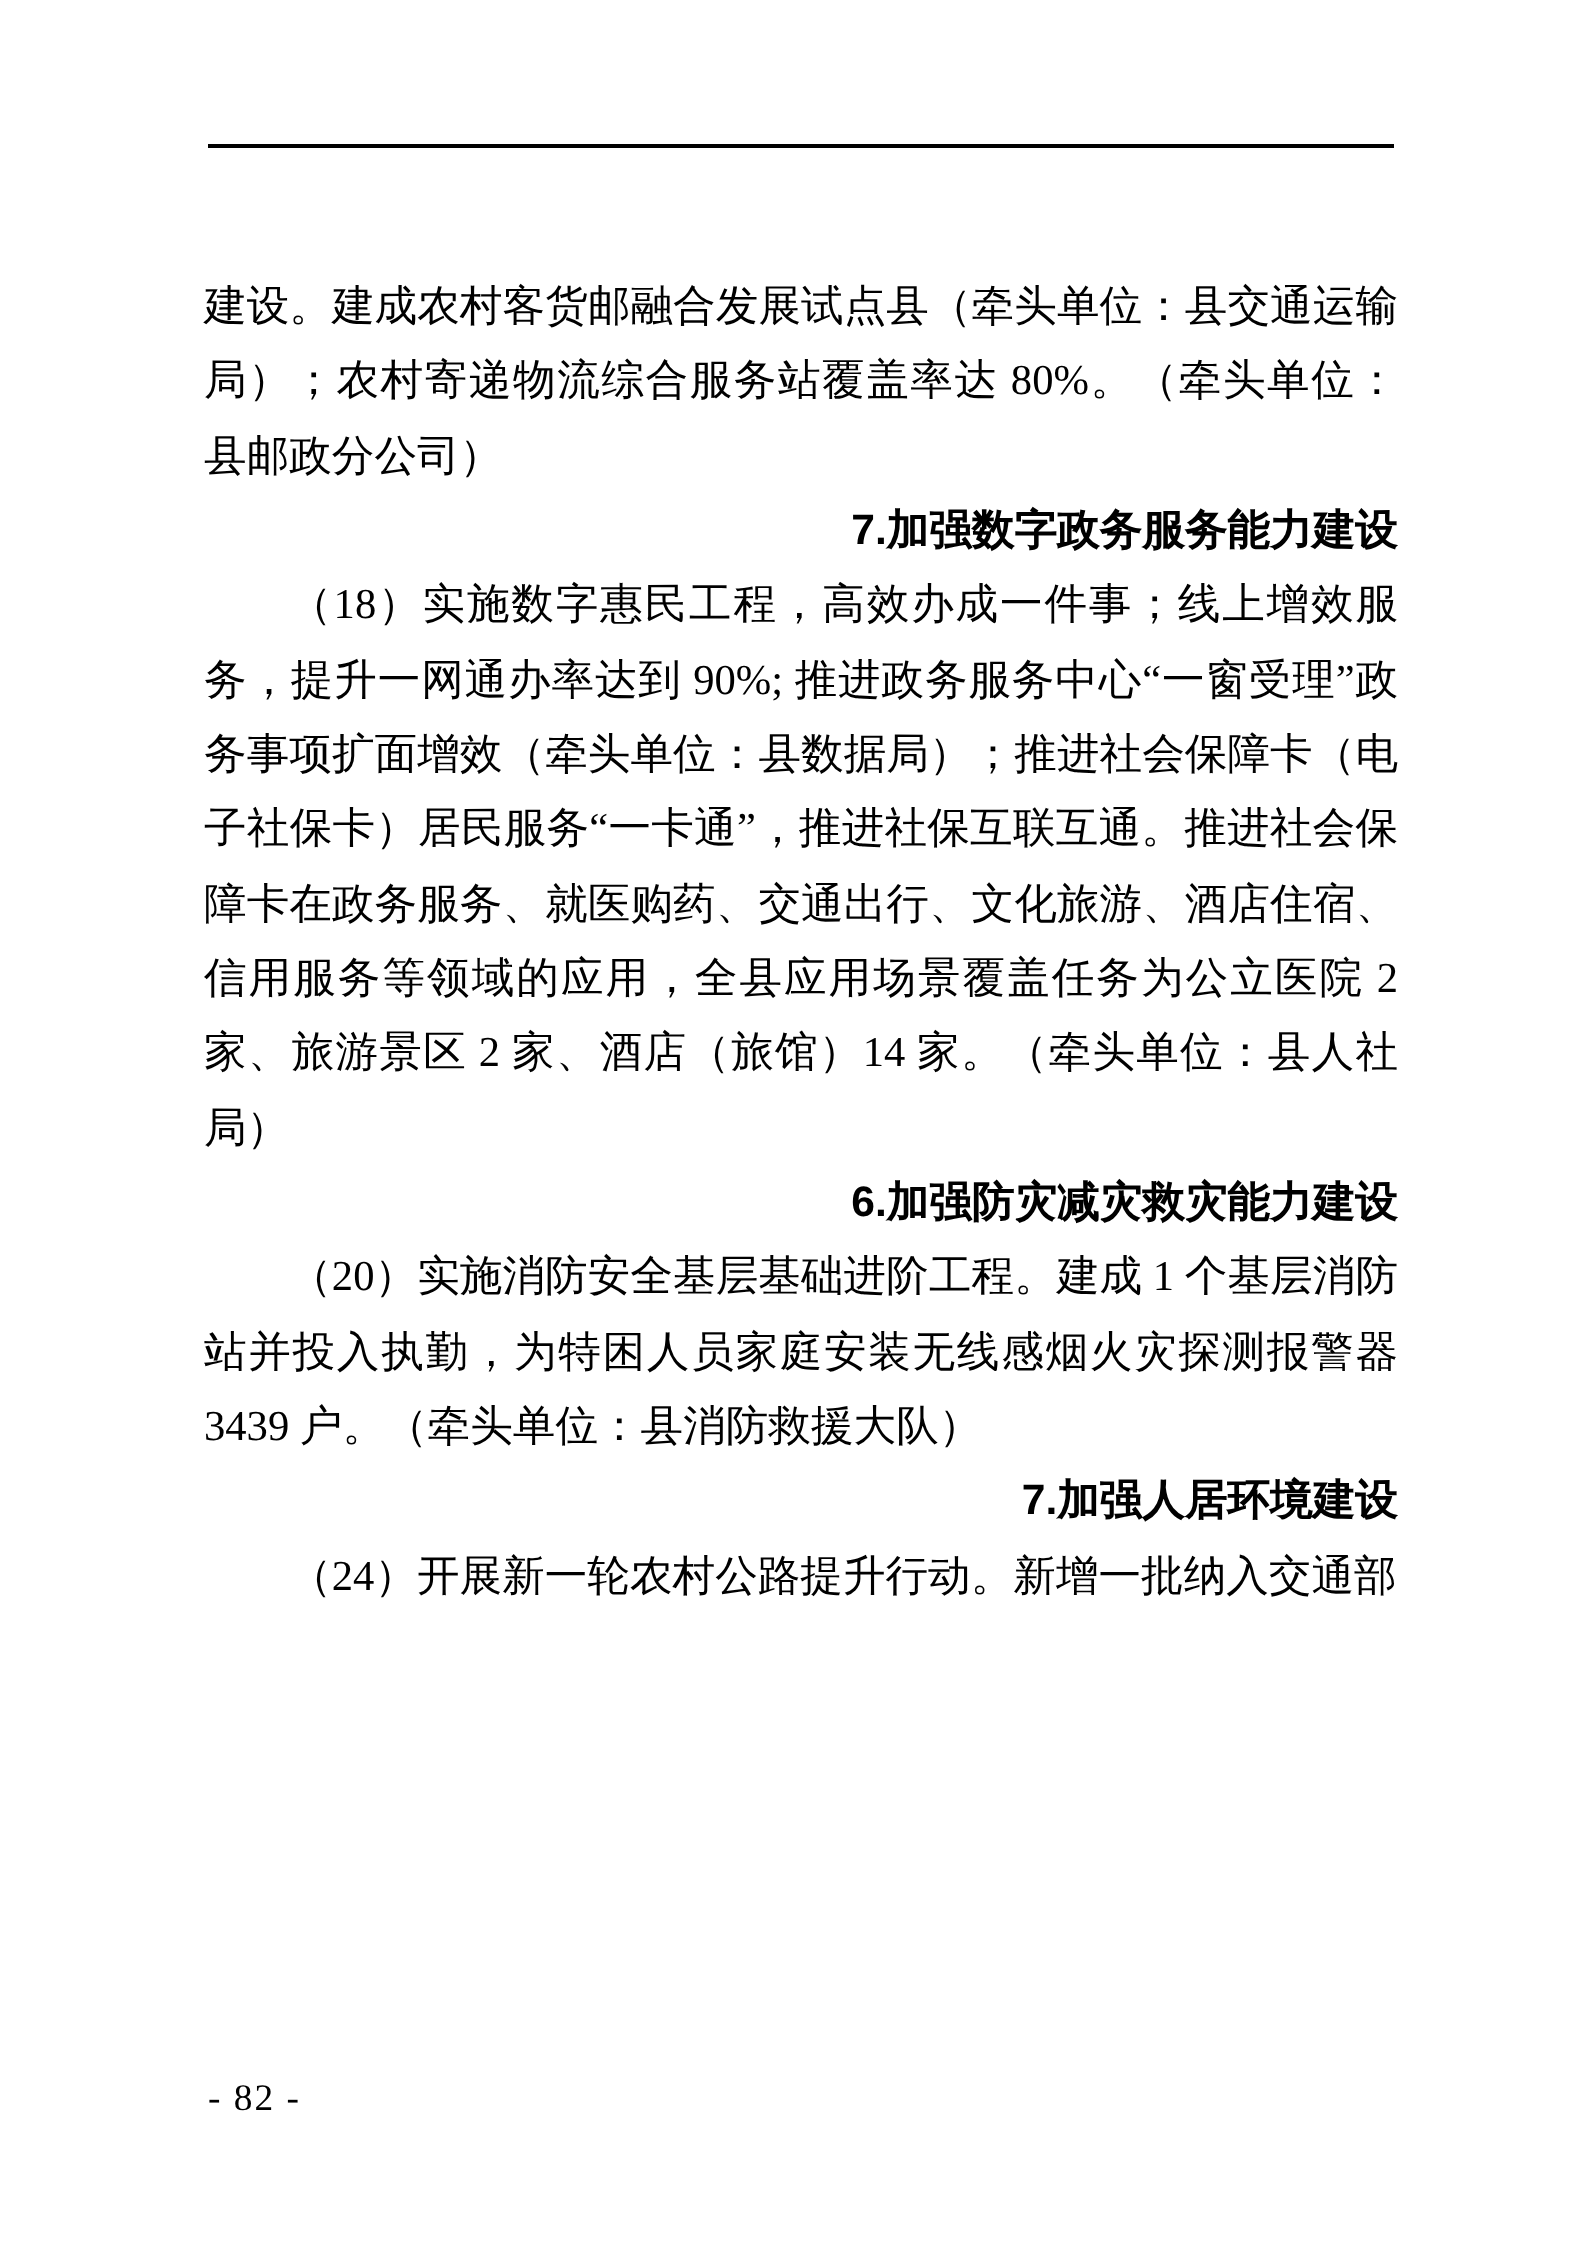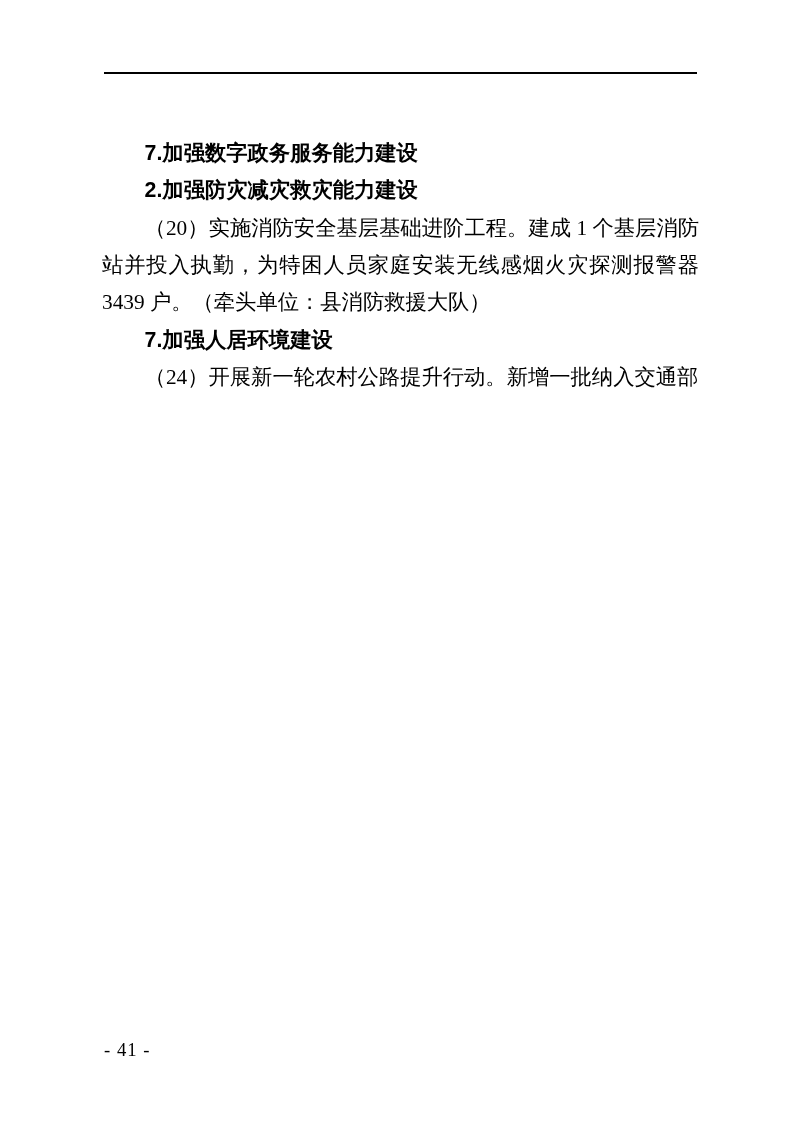--- a/index.html
+++ b/index.html
@@ -37,41 +37,43 @@
   }
   .content p { margin: 0; }
   .para { text-indent: 2em; }
   .para.continuation { text-indent: 0; }
   .heading {
     text-indent: 2em;
     font-weight: 700;
     font-family: "Liberation Sans", "DejaVu Sans", sans-serif;
     font-size: 21.3px;
     line-height: 37.33px;
-    text-align: left;
+    text-align: right;
   }
   .footer {
     position: absolute;
     left: 104px;
     top: 1038px;
     font-size: 18.7px;
     line-height: 24px;
     letter-spacing: 1px;
   }
 </style>
 </head>
 <body>
 
 <div class="page">
   <div class="header-rule"></div>
 
   <main class="content">
+    <p class="para continuation">建设。建成农村客货邮融合发展试点县（牵头单位：县交通运输局）；农村寄递物流综合服务站覆盖率达 80%。（牵头单位：县邮政分公司）</p>
     <p class="heading">7.加强数字政务服务能力建设</p>
-    <p class="heading">2.加强防灾减灾救灾能力建设</p>
+    <p class="para">（18）实施数字惠民工程，高效办成一件事；线上增效服务，提升一网通办率达到 90%; 推进政务服务中心“一窗受理”政务事项扩面增效（牵头单位：县数据局）；推进社会保障卡（电子社保卡）居民服务“一卡通”，推进社保互联互通。推进社会保障卡在政务服务、就医购药、交通出行、文化旅游、酒店住宿、信用服务等领域的应用，全县应用场景覆盖任务为公立医院 2 家、旅游景区 2 家、酒店（旅馆）14 家。（牵头单位：县人社局）</p>
+    <p class="heading">6.加强防灾减灾救灾能力建设</p>
     <p class="para">（20）实施消防安全基层基础进阶工程。建成 1 个基层消防站并投入执勤，为特困人员家庭安装无线感烟火灾探测报警器 3439 户。（牵头单位：县消防救援大队）</p>
     <p class="heading">7.加强人居环境建设</p>
     <p class="para">（24）开展新一轮农村公路提升行动。新增一批纳入交通部</p>
   </main>
 
   <div class="footer">
-    <span>- 41 -</span>
+    <span>- 82 -</span>
   </div>
 </div>
 
 </body></html>

